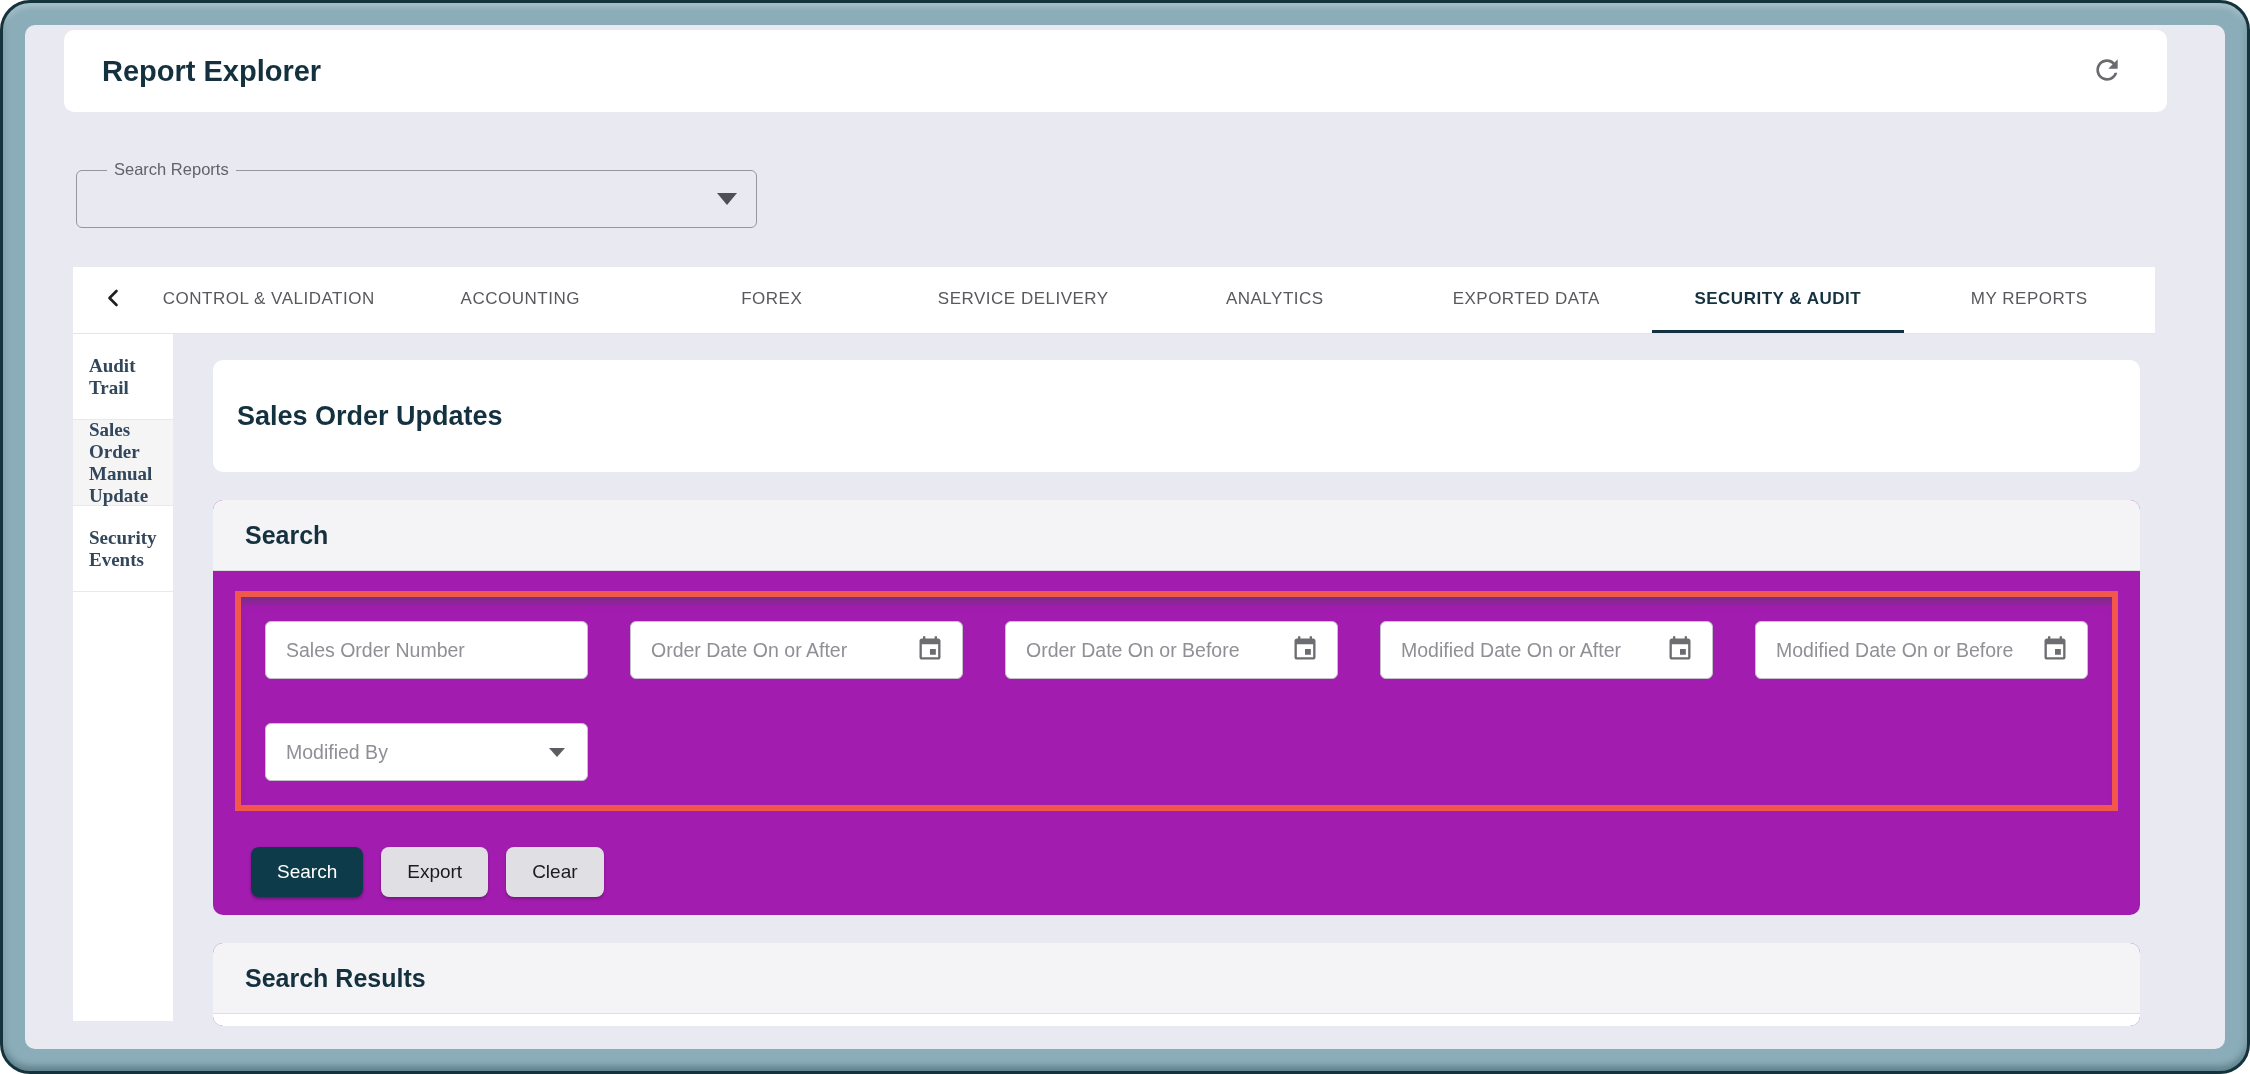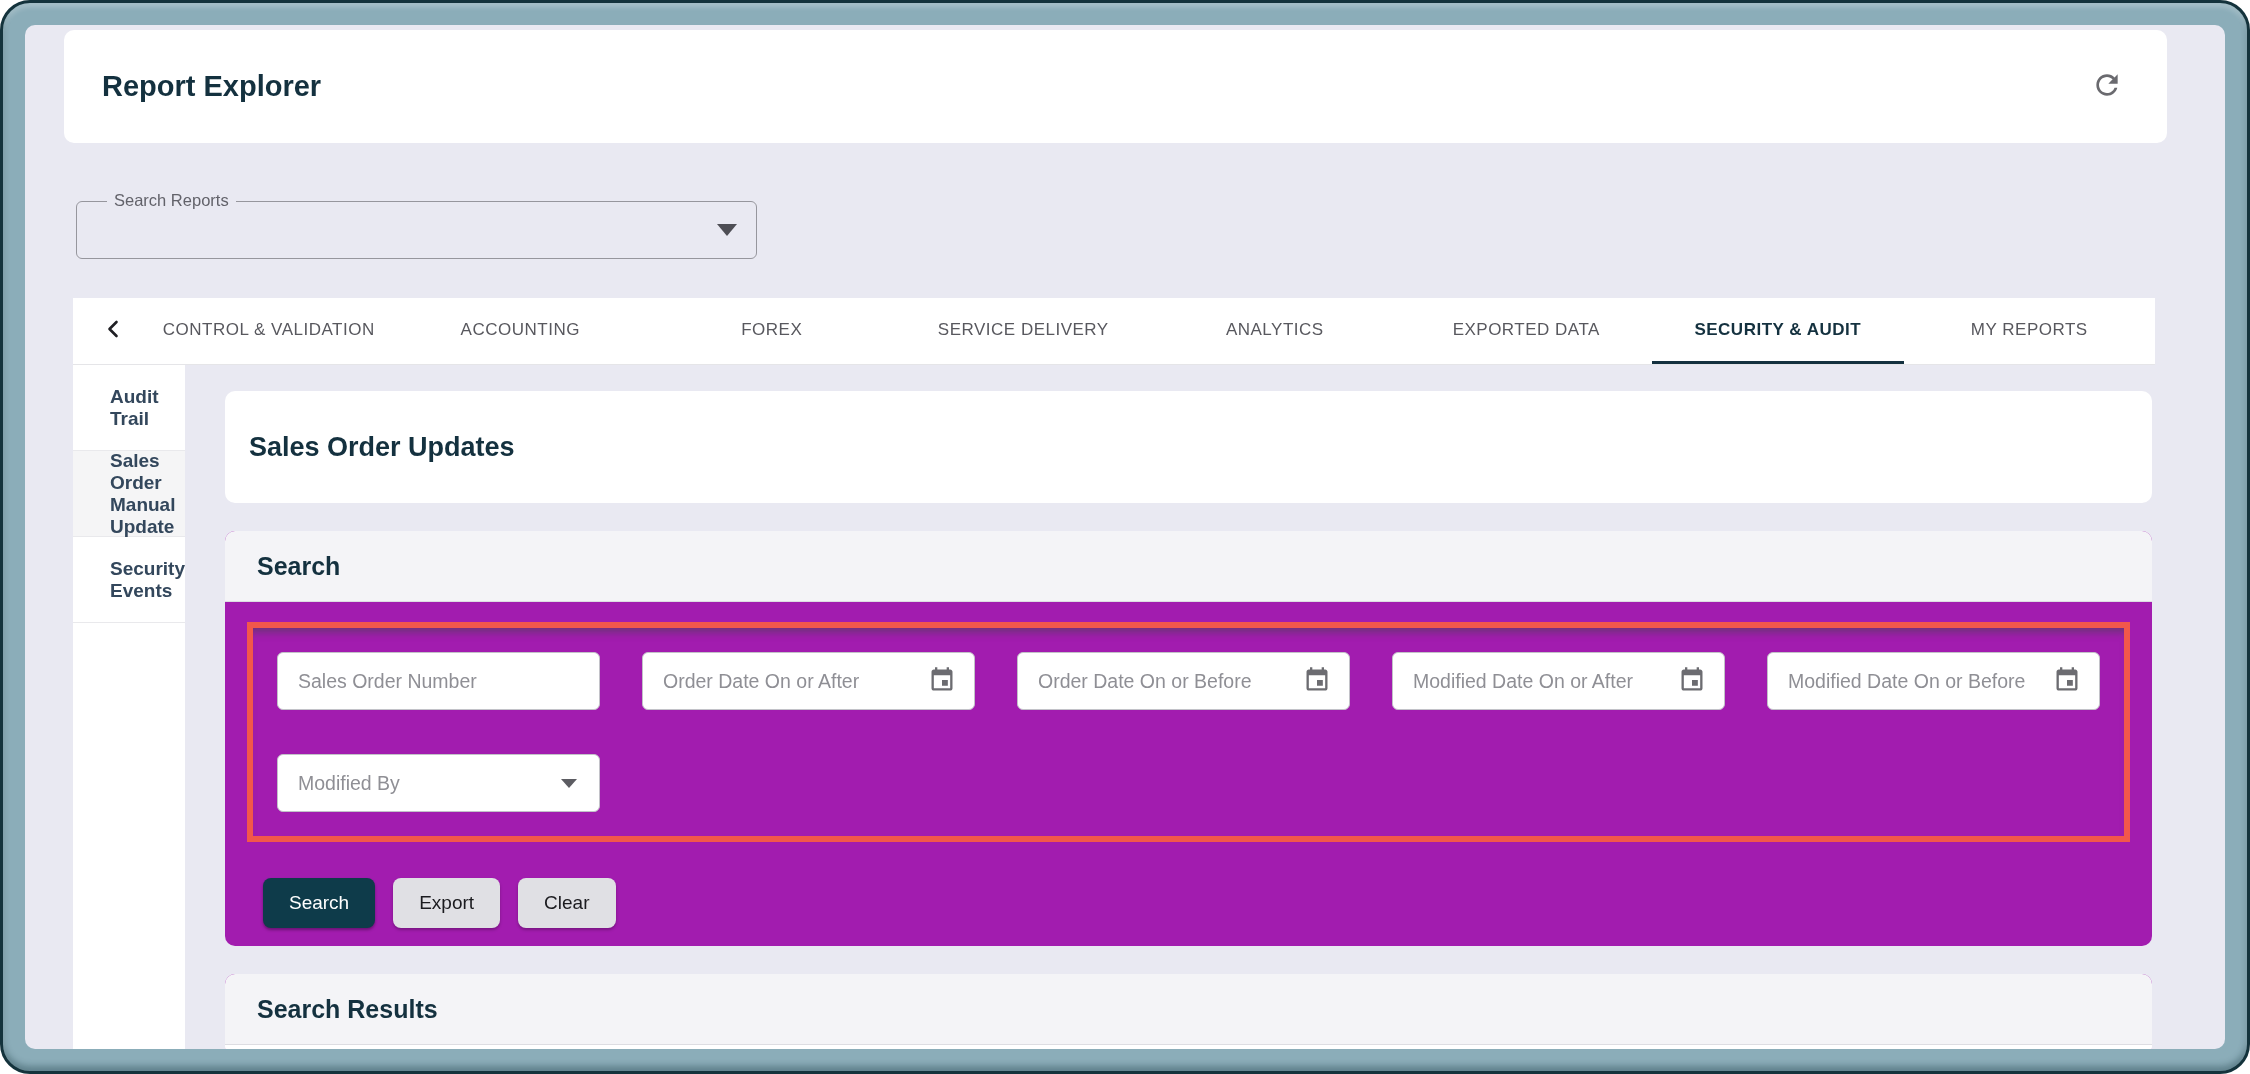--- a/index.html
+++ b/index.html
@@ -6,21 +6,21 @@
   html,body { width:2250px; height:1074px; background:#ffffff;
     font-family:"Liberation Sans", sans-serif; overflow:hidden; }
 
   .frame { position:absolute; inset:0; background:#8badb9;
     border:3px solid #14333c; border-radius:30px;
     box-shadow: inset 0 -5px 6px rgba(18,48,58,.35), inset 0 4px 5px rgba(255,255,255,.25); }
   .screen { position:absolute; left:25px; top:25px; right:25px; bottom:25px;
     background:#e9e9f2; border-radius:10px; overflow:hidden; }
 
   
-  .header-card { margin:5px 58px 0 39px; height:113px; background:#fff;
+  .header-card { margin:5px 58px 0 39px; height:82px; background:#fff;
     border-radius:10px; display:flex; align-items:center; justify-content:space-between;
     padding:0 38px; }
   .header-title { font-size:29px; font-weight:700; color:#14313f; }
   .icon-btn { width:44px; height:44px; border:none; background:transparent;
     display:flex; align-items:center; justify-content:center; cursor:pointer; }
 
   
   .report-select { position:relative; margin:58px 0 0 51px; width:681px; height:58px;
     border:1px solid #96969d; border-radius:6px; cursor:pointer; }
   .report-select .flabel { position:absolute; top:-11px; left:30px; background:#e9e9f2;
@@ -34,23 +34,23 @@
     border-bottom:1px solid #e5e5e8;padding-left:12px; }
   .tab-scroll { width:58px; display:flex; align-items:center; justify-content:center; cursor:pointer; }
   .tab { flex:1; display:flex; align-items:center; justify-content:center;
     font-size:17px; letter-spacing:.5px; color:#58585e; font-weight:500;
     border-bottom:3px solid transparent; cursor:pointer; white-space:nowrap; }
   .tab.active { color:#14313f; font-weight:700; border-bottom-color:#14313f; }
 
   
   .content-row { display:flex; align-items:flex-start; height:687px; }
   .sidebar { width:332px; margin-left:48px; background:#fff; height:100%; }
-  .side-item { height:86px; display:flex; align-items:center; padding-left:37px;
+  .side-item { height:86px; display:flex; align-items:center; padding-left:16px;
     font-size:19px; font-weight:600; color:#33475c; border-bottom:1px solid #e9e9ec;
-    cursor:pointer; }
+    cursor:pointer;font-family:Liberation Serif, serif; }
   .side-item.selected { background:#f5f5f6; }
 
   .main { flex:1; margin-left:40px; margin-right:85px; }
   .title-card { margin-top:26px; height:112px; background:#fff; border-radius:10px;
     display:flex; align-items:center; padding:0 24px;
     font-size:27px; font-weight:700; color:#14313f; }
 
   .panel { margin-top:28px; background:#a21caf; border-radius:10px; overflow:hidden; }
   .panel-header { height:71px; background:#f4f4f7; border-bottom:1px solid #dddde2;
     display:flex; align-items:center; padding:0 32px;

